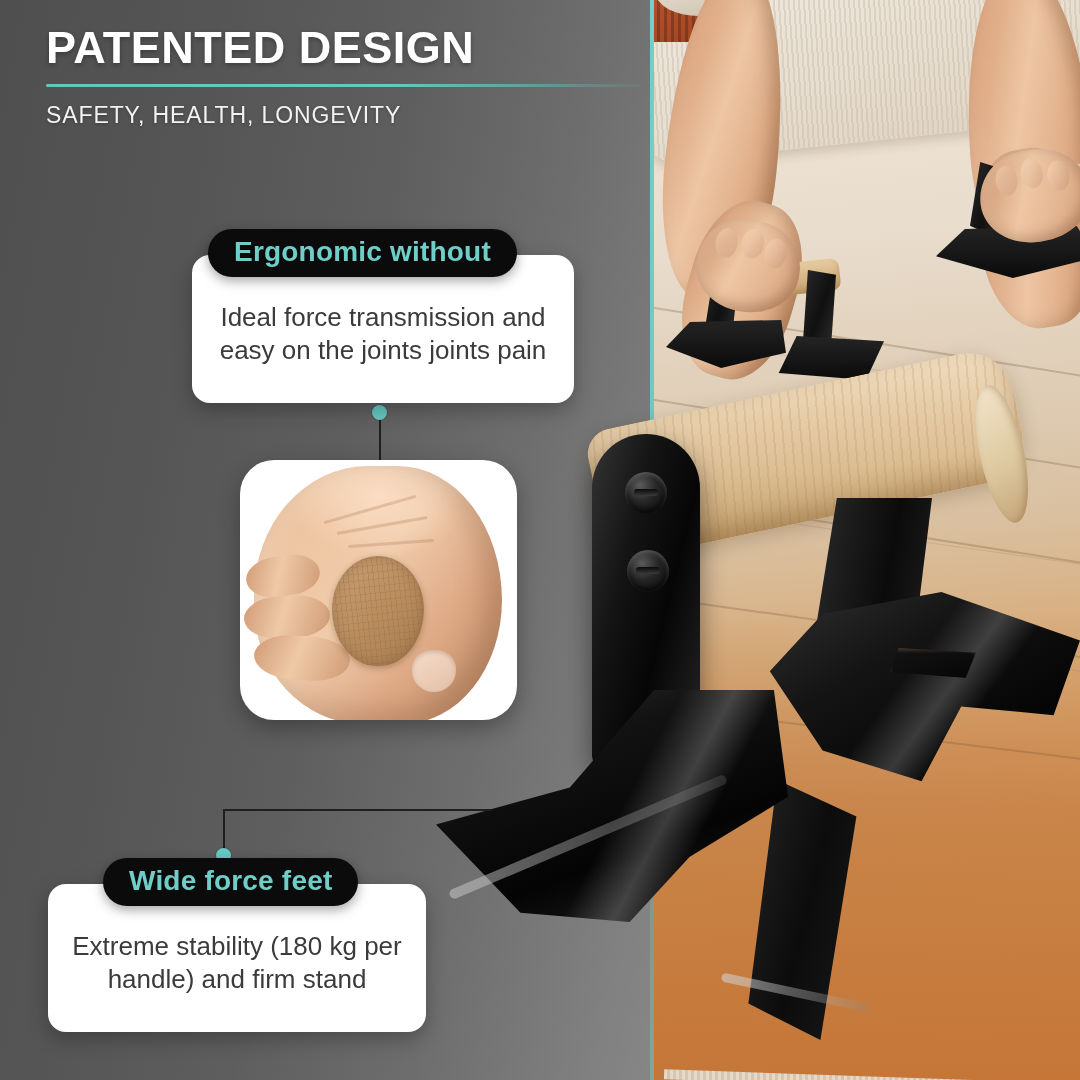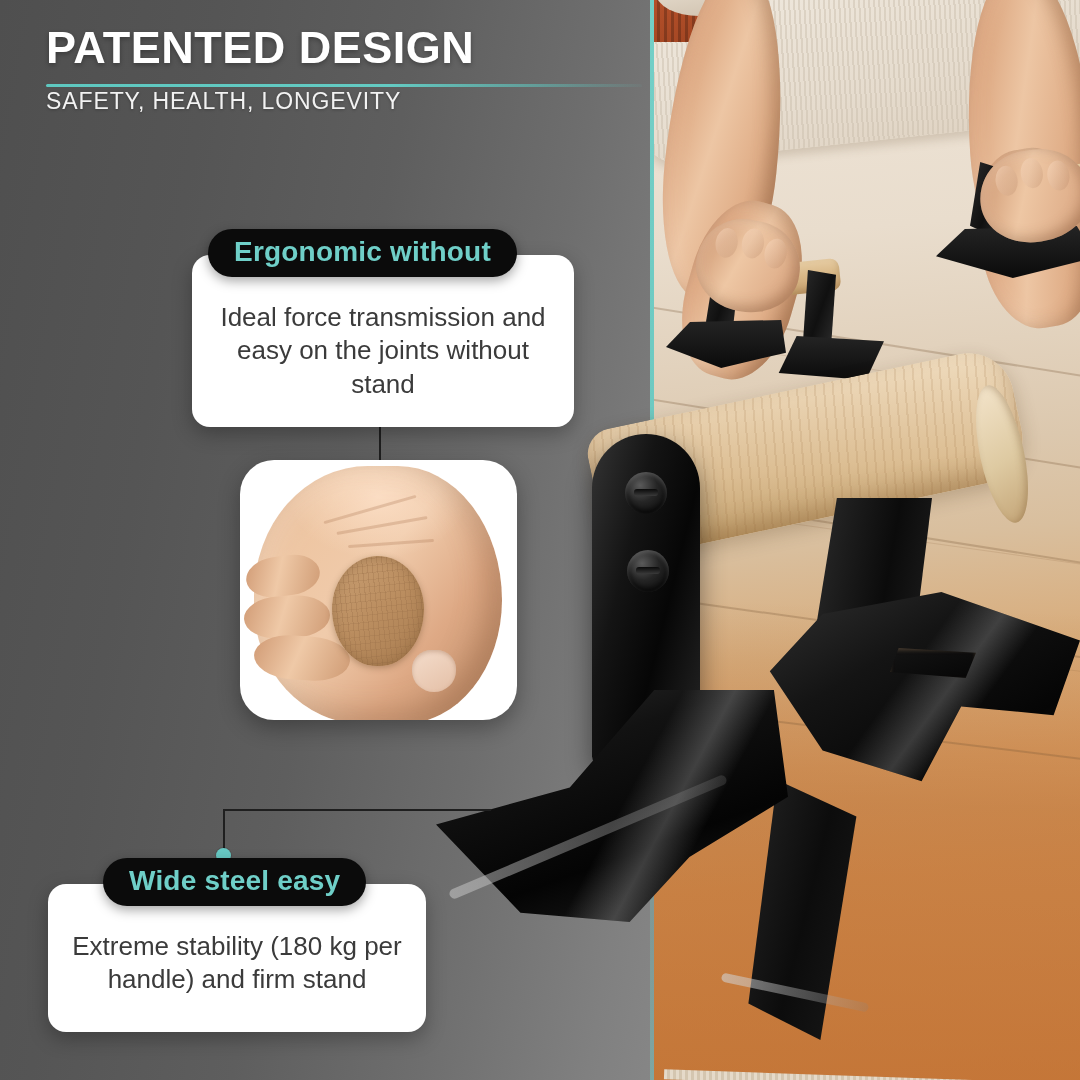--- a/index.html
+++ b/index.html
@@ -94,21 +94,21 @@
   .title{
     color:#ffffff;font-size:45px;font-weight:700;letter-spacing:.5px;
     line-height:1.06;margin:0;
     text-shadow:0 2px 5px rgba(0,0,0,.30);
   }
   .rule{
     margin-top:12px;height:3px;width:596px;border-radius:2px;
     background:linear-gradient(90deg,#5ec8c0 0%,#64cbc3 58%,rgba(94,200,192,.55) 82%,rgba(94,200,192,.05) 100%);
   }
   .subtitle{
-    margin-top:1px;color:#f2f2f2;font-size:23px;font-weight:400;letter-spacing:.9px;
+    margin-top:15px;color:#f2f2f2;font-size:23px;font-weight:400;letter-spacing:.9px;
     text-shadow:0 1px 3px rgba(0,0,0,.28);
   }
 
   
   .connector{position:absolute;z-index:9;}
   .line-v{position:absolute;width:2px;background:#1f1f1f;}
   .line-h{position:absolute;height:2px;background:#1f1f1f;}
   .dot{position:absolute;width:15px;height:15px;border-radius:50%;background:#67c9c4;
        box-shadow:0 0 0 1px rgba(0,0,0,.12);}
 
@@ -367,25 +367,25 @@
     <div class="tendon" style="left:108px;top:82px;width:86px;transform:rotate(-4deg);"></div>
     <div class="finger f1"></div>
     <div class="finger f2"></div>
     <div class="finger f3"></div>
     <div class="wood-grip"></div>
     <div class="thumbnail"></div>
   </div>
 
   <div class="callout" id="callout-handle">
     <div class="card">
-      <p>Ideal force transmission and easy on the joints without stand</p>
+      <p>Ideal force transmission and easy on the joints joints pain</p>
     </div>
     <div class="pill">Ergonomic without</div>
   </div>
 
   <div class="callout" id="callout-feet">
     <div class="card">
       <p>Extreme stability (180 kg per handle) and firm stand</p>
     </div>
-    <div class="pill">Wide steel easy</div>
+    <div class="pill">Wide force feet</div>
   </div>
 
 </div>
 
 </body></html>

